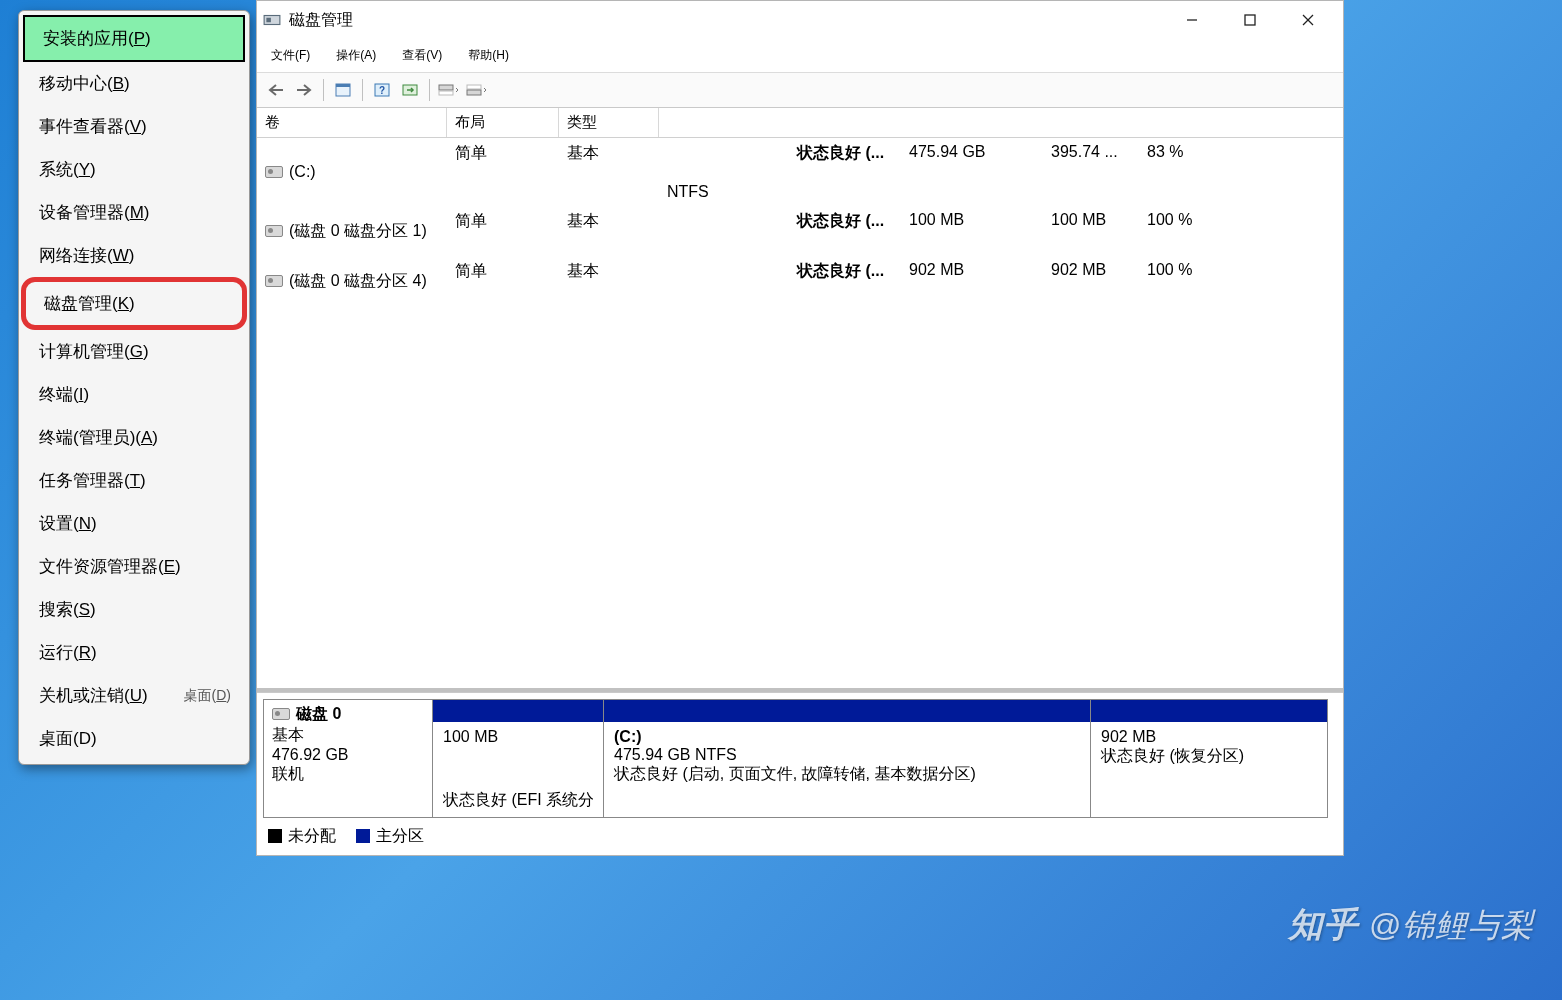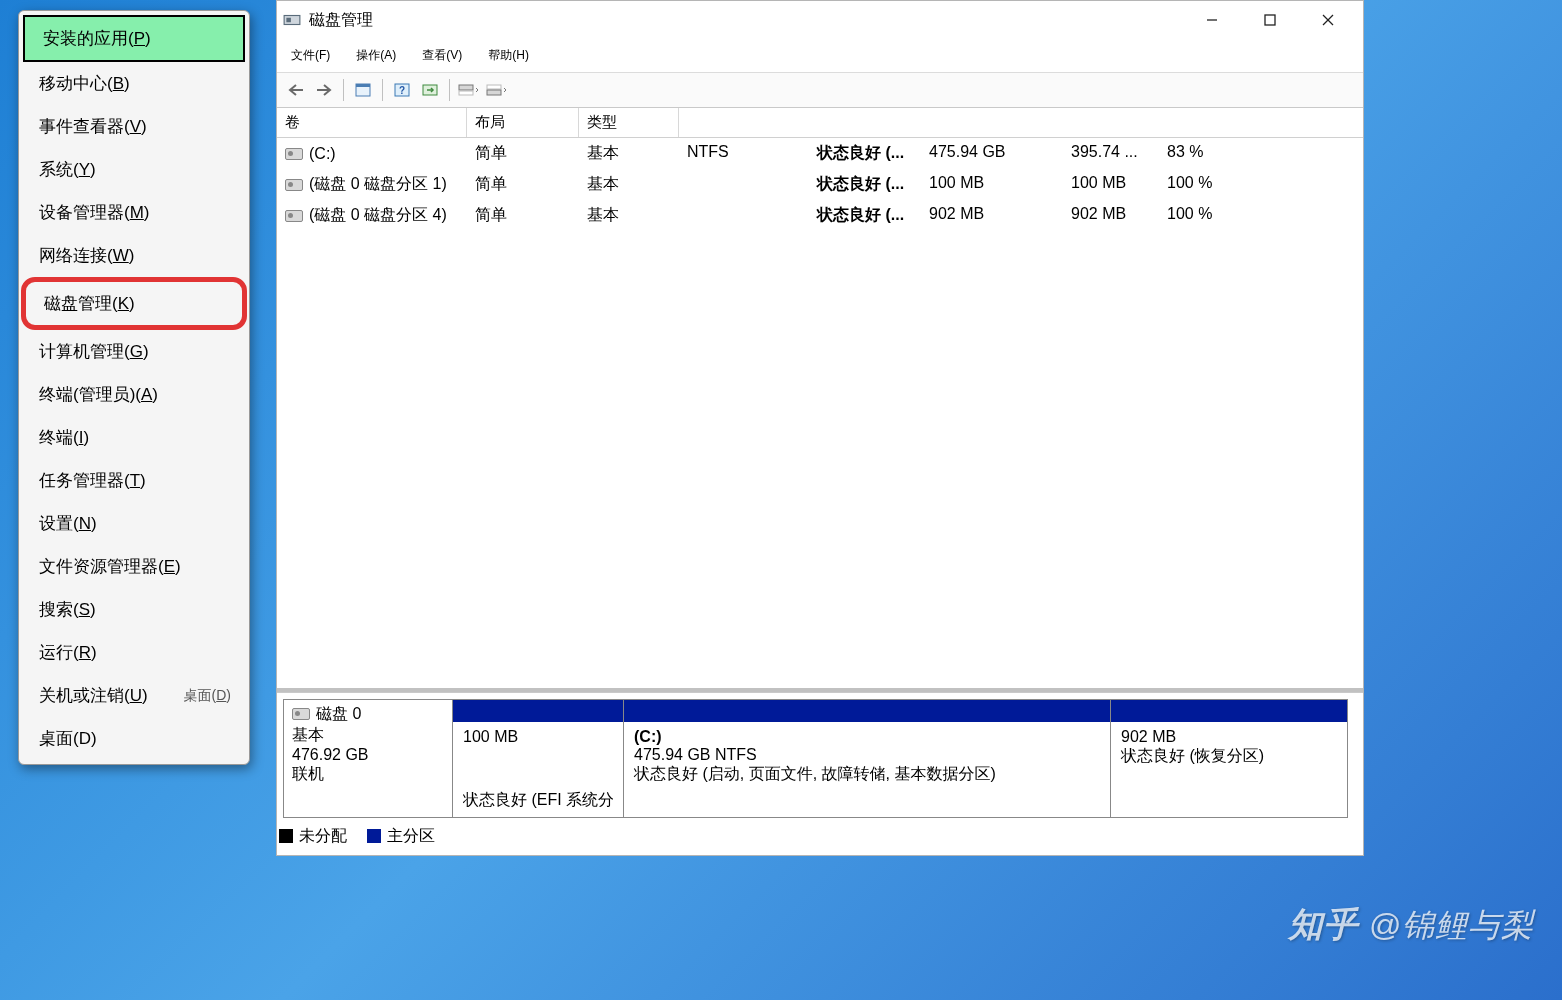--- a/index.html
+++ b/index.html
@@ -6,21 +6,21 @@
 body { background: linear-gradient(135deg, #1e7fd4 0%, #4aa3e8 50%, #2b6fcc 100%); width: 1562px; height: 1000px; overflow: hidden; position: relative; }
 
 
 .context-menu { position: absolute; left: 18px; top: 10px; width: 232px; background: #f5f5f5; border: 1px solid #999; border-radius: 6px; box-shadow: 2px 4px 12px rgba(0,0,0,.4); padding: 4px 2px; }
 .context-menu-item { padding: 10px 18px; font-size: 17px; cursor: default; position: relative; }
 .context-menu-item.selected-highlight { background: #86efac; border: 2px solid #000; margin: 0 2px; }
 .context-menu-item .arrow { position: absolute; right: 16px; top: 50%; transform: translateY(-50%); font-size: 14px; color: #555; }
 .red-highlight { border: 5px solid #e13434; border-radius: 14px; }
 
 
-.window { position: absolute; left: 276px; top: 0; width: 1088px; height: 856px; background: #fff; border: 1px solid #b5b5b5; display: flex; flex-direction: column; }
+.window { position: absolute; left: 256px; top: 0; width: 1088px; height: 856px; background: #fff; border: 1px solid #b5b5b5; display: flex; flex-direction: column; }
 
 
 .titlebar { height: 38px; display: flex; align-items: center; padding: 0 6px; background: #fff; }
 .titlebar-icon { width: 18px; height: 18px; margin-right: 8px; display:inline-flex; align-items:center; justify-content:center; }
 .titlebar-title { font-size: 16px; flex: 1; }
 .win-controls { display: flex; }
 .win-btn { width: 58px; height: 38px; display: flex; align-items: center; justify-content: center; font-size: 14px; color: #222; cursor: default; }
 .win-btn svg { width: 14px; height: 14px; }
 
 
@@ -34,43 +34,43 @@
 
 
 .volume-table { flex: 0 0 auto; }
 .vol-header { display: flex; background: #fff; border-bottom: 1px solid #d0d0d0; font-size: 15px; }
 .vol-header-cell { padding: 5px 8px; border-right: 1px solid #d8d8d8; background: #fff; }
 .vol-row { display: flex; font-size: 16px; padding: 2px 0; }
 .vol-cell { padding: 3px 8px; }
 .vc-vol   { width: 190px; display:flex; align-items:center; gap:6px; }
 .vc-layout{ width: 112px; }
 .vc-type  { width: 100px; }
-.vc-fs    { width: 130px; }
+.vc-fs    { width: 130px; margin-top: 40px; }
 .vc-stat  { width: 112px; font-weight: bold; }
 .vc-cap   { width: 142px; }
 .vc-free  { width: 96px; }
 .vc-pct   { width: 80px; }
 .disk-mini-icon{ width:18px; height:12px; background:#d9d9d9; border:1px solid #888; border-radius:2px; display:inline-block; position:relative;}
 .disk-mini-icon::before{content:"";position:absolute;left:2px;top:2px;width:5px;height:5px;background:#888;border-radius:50%;}
 
 .table-area { flex: 1 1 auto; overflow:auto; border-bottom: 4px solid #c1c1c1; }
 
 
 .disk-view { padding: 6px 6px 0 6px; border-top: 1px solid #c9c9c9; }
 .disk-row { display: flex; }
 .disk-label { width: 170px; border: 1px solid #888; padding: 4px 8px; font-size: 16px; }
-.disk-label .name { font-weight: normal; }
+.disk-label .name { font-weight: bold; }
 .partitions { flex: 1; display: flex; }
 .partition { border: 1px solid #888; margin-left: -1px; display: flex; flex-direction: column; }
 .part-bar { height: 22px; background: #001a98; }
 .part-body { padding: 6px 10px; font-size: 16px; flex:1; }
 .part-body .pname { font-weight: bold; }
 
 
-.legend { padding: 8px 2px; font-size: 16px; display: flex; gap: 20px; align-items: center; border-top: 0px solid #c9c9c9; margin-top: auto; }
+.legend { padding: 8px 11px; font-size: 16px; display: flex; gap: 20px; align-items: center; border-top: 0px solid #c9c9c9; margin-top: auto; }
 .legend-swatch { width: 14px; height: 14px; display: inline-block; margin-right: 6px; vertical-align: -2px; }
 .sw-unalloc { background: #000; }
 .sw-primary { background: #001a98; }
 
 
 .watermark { position: absolute; right: 28px; bottom: 52px; color: rgba(255,255,255,.75); font-size: 32px; font-style: italic; font-weight: 500; letter-spacing: 1px; text-shadow: 1px 1px 3px rgba(0,0,0,.3); }
 .watermark .zh-logo { font-family: Liberation Mono, monospace; font-weight: bold; font-size: 34px; margin-right: 10px; }
 
 u { text-decoration: underline; }
 </style>
@@ -79,22 +79,22 @@
 
 <div class="context-menu">
   <div class="context-menu-item selected-highlight"><span>安装的应用(<u>P</u>)</span></div>
   <div class="context-menu-item"><span>移动中心(<u>B</u>)</span></div>
   <div class="context-menu-item"><span>事件查看器(<u>V</u>)</span></div>
   <div class="context-menu-item"><span>系统(<u>Y</u>)</span></div>
   <div class="context-menu-item"><span>设备管理器(<u>M</u>)</span></div>
   <div class="context-menu-item"><span>网络连接(<u>W</u>)</span></div>
   <div class="context-menu-item red-highlight"><span>磁盘管理(<u>K</u>)</span></div>
   <div class="context-menu-item"><span>计算机管理(<u>G</u>)</span></div>
+  <div class="context-menu-item"><span>终端(<u>I</u>)</span></div>
   <div class="context-menu-item"><span>终端(管理员)(<u>A</u>)</span></div>
-  <div class="context-menu-item"><span>终端(<u>I</u>)</span></div>
   <div class="context-menu-item"><span>任务管理器(<u>T</u>)</span></div>
   <div class="context-menu-item"><span>设置(<u>N</u>)</span></div>
   <div class="context-menu-item"><span>文件资源管理器(<u>E</u>)</span></div>
   <div class="context-menu-item"><span>搜索(<u>S</u>)</span></div>
   <div class="context-menu-item"><span>运行(<u>R</u>)</span></div>
   <div class="context-menu-item"><span>关机或注销(<u>U</u>)</span><span class="arrow">桌面(<u>D</u>)</span></div>
   <div class="context-menu-item"><span>桌面(D)</span></div>
 </div>
 
 <div class="window">

